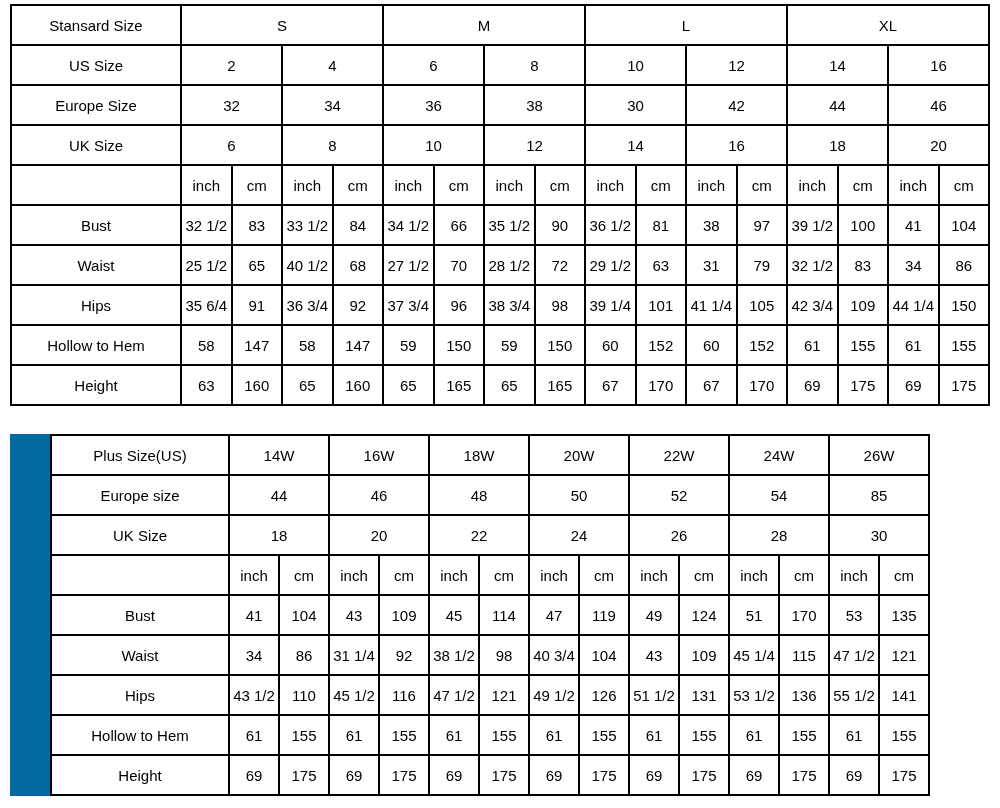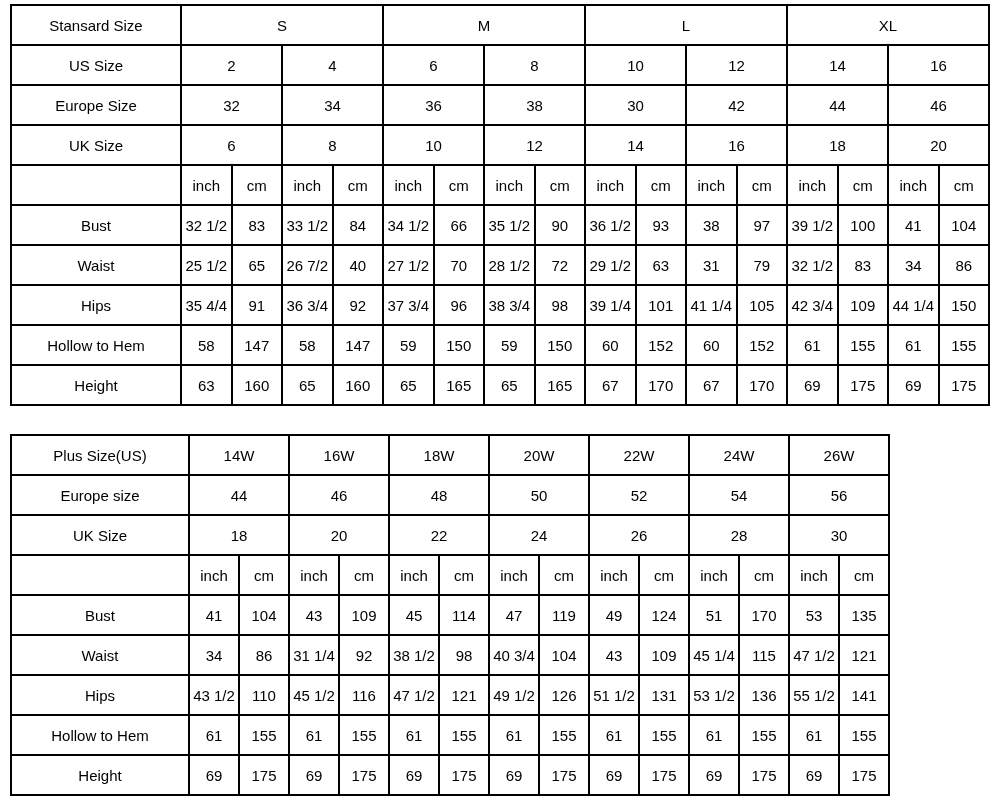--- a/index.html
+++ b/index.html
@@ -19,21 +19,21 @@
     height: 808px;
     position: relative;
     background: #ffffff;
   }
   .chart-wrap {
     position: absolute;
     left: 10px;
     background: #0369a1;
   }
   #standard-chart { top: 4px; width: 980px; }
-  #plus-chart { top: 434px; width: 880px; }
+  #plus-chart { top: 434px; width: 880px; padding-left: 40px; }
 
   table.size-table {
     border-collapse: collapse;
     table-layout: fixed;
     background: #ffffff;
   }
   table.size-table td,
   table.size-table th {
     border: 2px solid #000000;
     text-align: center;
@@ -142,52 +142,52 @@
           <td class="label-col row-label">Bust</td>
           <td class="inch-col">32 1/2</td>
           <td class="cm-col">83</td>
           <td class="inch-col">33 1/2</td>
           <td class="cm-col">84</td>
           <td class="inch-col">34 1/2</td>
           <td class="cm-col">66</td>
           <td class="inch-col">35 1/2</td>
           <td class="cm-col">90</td>
           <td class="inch-col">36 1/2</td>
-          <td class="cm-col">93</td>
+          <td class="cm-col">81</td>
           <td class="inch-col">38</td>
           <td class="cm-col">97</td>
           <td class="inch-col">39 1/2</td>
           <td class="cm-col">100</td>
           <td class="inch-col">41</td>
           <td class="cm-col">104</td>
         </tr>
 
         <tr>
           <td class="label-col row-label">Waist</td>
           <td class="inch-col">25 1/2</td>
           <td class="cm-col">65</td>
-          <td class="inch-col">26 7/2</td>
-          <td class="cm-col">40</td>
+          <td class="inch-col">40 1/2</td>
+          <td class="cm-col">68</td>
           <td class="inch-col">27 1/2</td>
           <td class="cm-col">70</td>
           <td class="inch-col">28 1/2</td>
           <td class="cm-col">72</td>
           <td class="inch-col">29 1/2</td>
           <td class="cm-col">63</td>
           <td class="inch-col">31</td>
           <td class="cm-col">79</td>
           <td class="inch-col">32 1/2</td>
           <td class="cm-col">83</td>
           <td class="inch-col">34</td>
           <td class="cm-col">86</td>
         </tr>
 
         <tr>
           <td class="label-col row-label">Hips</td>
-          <td class="inch-col">35 4/4</td>
+          <td class="inch-col">35 6/4</td>
           <td class="cm-col">91</td>
           <td class="inch-col">36 3/4</td>
           <td class="cm-col">92</td>
           <td class="inch-col">37 3/4</td>
           <td class="cm-col">96</td>
           <td class="inch-col">38 3/4</td>
           <td class="cm-col">98</td>
           <td class="inch-col">39 1/4</td>
           <td class="cm-col">101</td>
           <td class="inch-col">41 1/4</td>
@@ -257,21 +257,21 @@
         </tr>
 
         <tr>
           <td class="label-col row-label">Europe size</td>
           <td colspan="2">44</td>
           <td colspan="2">46</td>
           <td colspan="2">48</td>
           <td colspan="2">50</td>
           <td colspan="2">52</td>
           <td colspan="2">54</td>
-          <td colspan="2">56</td>
+          <td colspan="2">85</td>
         </tr>
 
         <tr>
           <td class="label-col row-label">UK Size</td>
           <td colspan="2">18</td>
           <td colspan="2">20</td>
           <td colspan="2">22</td>
           <td colspan="2">24</td>
           <td colspan="2">26</td>
           <td colspan="2">28</td>

